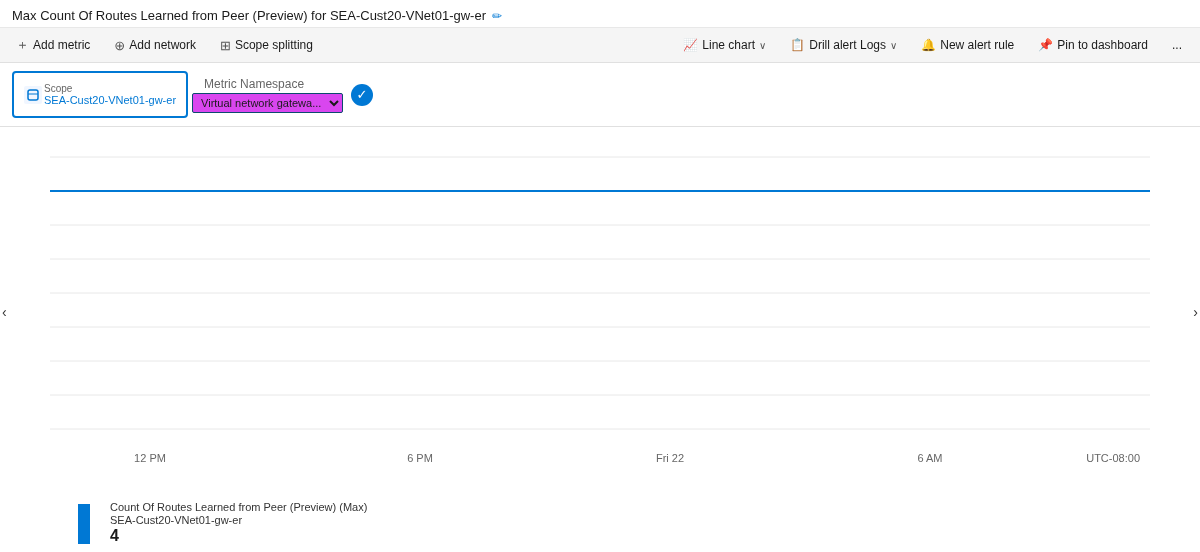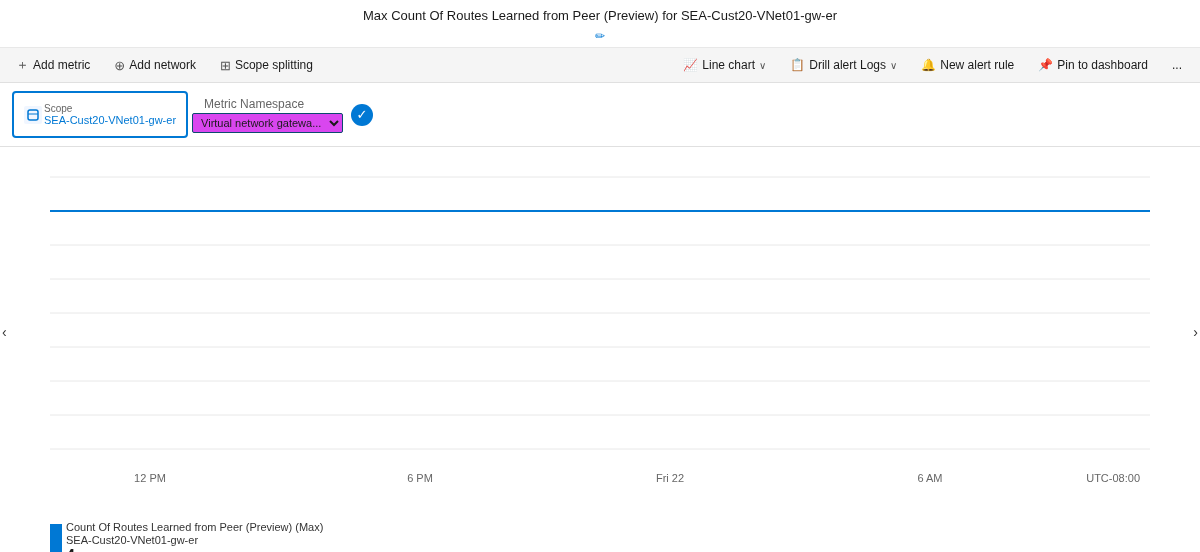--- a/index.html
+++ b/index.html
@@ -13,21 +13,20 @@
       overflow: hidden;
     }
 
     
     .page-header {
       display: flex;
       align-items: center;
       padding: 8px 12px 4px 12px;
       border-bottom: 1px solid #e8e8e8;
       gap: 6px;
-      flex-direction: column;
     }
     .page-title {
       font-size: 13px;
       font-weight: 400;
       color: #1a1a1a;
     }
     .edit-icon {
       color: #0078d4;
       font-size: 12px;
       cursor: pointer;
@@ -174,21 +173,22 @@
       z-index: 10;
     }
     .nav-arrow-left { left: 2px; }
     .nav-arrow-right { right: 2px; }
 
     
     .chart-legend {
       padding: 4px 50px 0 50px;
       display: flex;
       align-items: center;
-      gap: 4px;
+      gap: 20px;
+      margin-left: 28px;
     }
     .legend-color-bar {
       width: 12px;
       height: 40px;
       background: #0078d4;
       margin-top: 2px;
       flex-shrink: 0;
     }
     .legend-text {
       display: flex;

